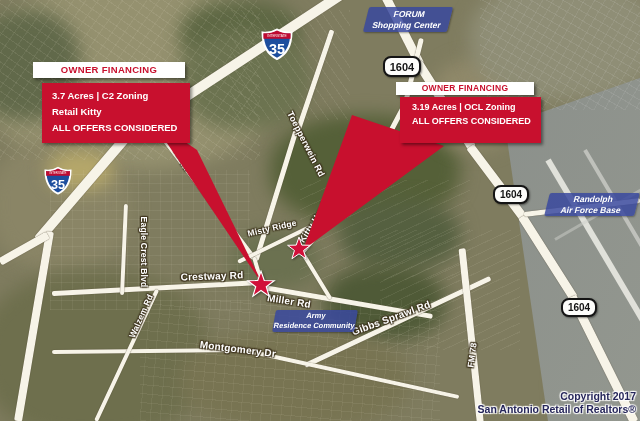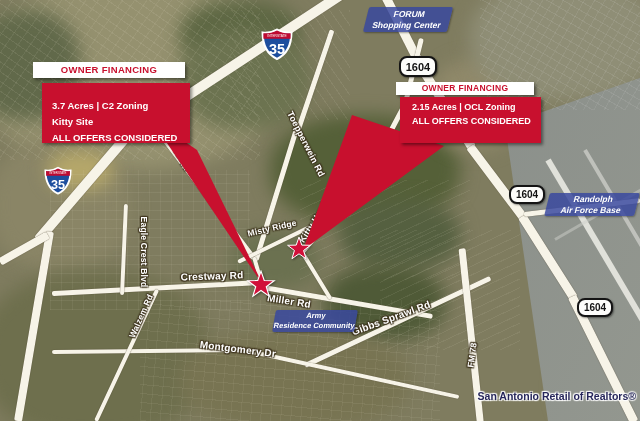--- a/index.html
+++ b/index.html
@@ -29,21 +29,20 @@
     text-shadow:-1px -1px 1px rgba(62,52,30,.95),1px -1px 1px rgba(62,52,30,.95),
                 -1px 1px 1px rgba(62,52,30,.95),1px 1px 1px rgba(62,52,30,.95),
                 0 0 2px rgba(62,52,30,.9);
   }
   
   .ishield{position:absolute;}
   .loop{
     position:absolute;background:#fdfdfb;border:2px solid #141414;border-radius:8px;
     color:#141414;font-weight:bold;display:flex;align-items:center;justify-content:center;
     box-shadow:1px 1px 2px rgba(0,0,0,.45);
-    margin-left:16px;
   }
   
   .arealabel{
     position:absolute;background:rgba(56,72,158,.84);color:#fff;font-weight:bold;
     text-align:center;border-radius:2px;display:flex;flex-direction:column;
     justify-content:center;line-height:10.5px;box-shadow:1px 1px 2px rgba(0,0,0,.35);
   }
   
   .co-header{
     position:absolute;background:#ffffff;color:#c8102e;font-weight:bold;text-align:center;
@@ -172,36 +171,37 @@
     <span>Army</span>
     <span>Residence Community</span>
   </div>
 
   <svg id="wedges" width="640" height="421" viewBox="0 0 640 421">
     <polygon points="150,118 197,150 263,285" fill="#c8102e"></polygon>
     <polygon points="352,115 444,146 303,250" fill="#c8102e"></polygon>
   </svg>
 
   <div class="co-header" style="left:33px;top:62px;width:152px;height:16px;font-size:9.5px;line-height:16px;">OWNER FINANCING AVAILABLE</div>
-  <div class="co-body" style="left:42px;top:83px;width:148px;height:60px;font-size:9.5px;line-height:16px;padding:15px 0 0 10px;box-sizing:border-box;">
+  <div class="co-body" style="left:42px;top:83px;width:148px;height:60px;font-size:9.5px;line-height:16px;padding:5px 0 0 10px;box-sizing:border-box;">
     <div>3.7 Acres | C2 Zoning</div>
-    <div>Kitty Site</div>
+    <div>Retail Kitty</div>
     <div>ALL OFFERS CONSIDERED</div>
   </div>
 
   <div class="co-header" style="left:396px;top:82px;width:138px;height:13px;font-size:8.5px;line-height:13px;">OWNER FINANCING AVAILABLE</div>
   <div class="co-body" style="left:400px;top:97px;width:141px;height:46px;font-size:9px;line-height:14px;padding:3px 0 0 12px;box-sizing:border-box;">
-    <div>2.15 Acres | OCL Zoning</div>
+    <div>3.19 Acres | OCL Zoning</div>
     <div>ALL OFFERS CONSIDERED</div>
   </div>
 
   <svg class="star" style="left:286px;top:236px;" width="26" height="26" viewBox="-13 -13 26 26">
     <polygon points="0,-12 2.82,-3.88 11.41,-3.71 4.57,1.48 7.05,9.71 0,4.8 -7.05,9.71 -4.57,1.48 -11.41,-3.71 -2.82,-3.88" fill="#d1103a" stroke="#ffffff" stroke-width="1"></polygon>
   </svg>
   <svg class="star" style="left:246px;top:270px;" width="30" height="30" viewBox="-13 -13 26 26">
     <polygon points="0,-12 2.82,-3.88 11.41,-3.71 4.57,1.48 7.05,9.71 0,4.8 -7.05,9.71 -4.57,1.48 -11.41,-3.71 -2.82,-3.88" fill="#d1103a" stroke="#ffffff" stroke-width="1"></polygon>
   </svg>
 
   <div id="copyright">
+    <div>Copyright 2017</div>
     <div>San Antonio Retail of Realtors®</div>
   </div>
 
 </div>
 
 </body></html>

